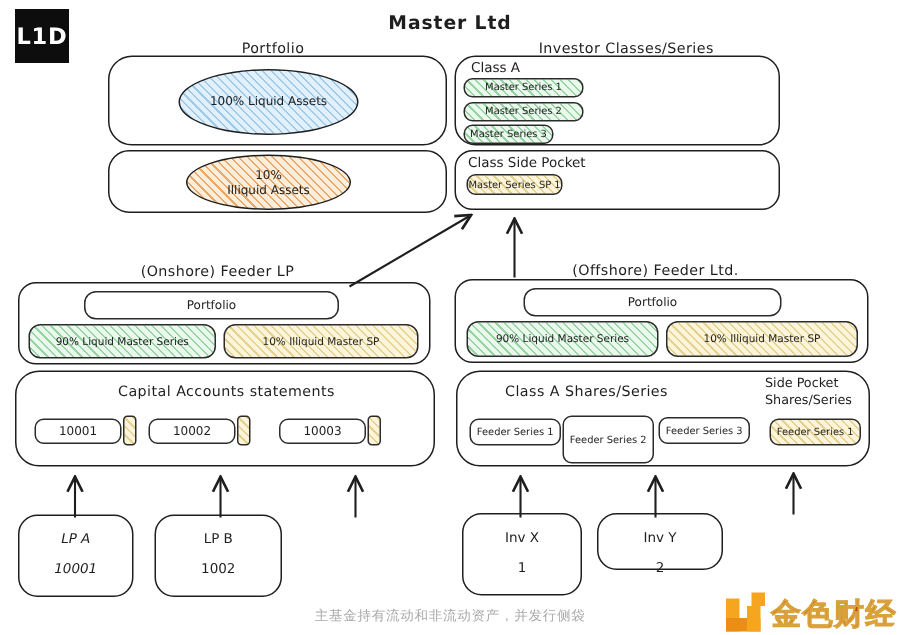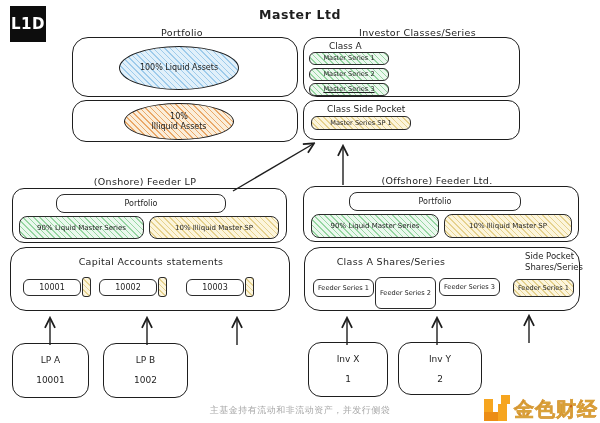--- a/index.html
+++ b/index.html
@@ -1,20 +1,20 @@
 <!DOCTYPE html>
 <html><head>
 <meta charset="utf-8">
 <style>
   html,body{margin:0;padding:0;background:#fff;}
   #stage{
     position:relative;width:600px;height:423px;background:#fff;overflow:hidden;
     font-family:"DejaVu Sans",sans-serif;color:#1e1e1e;border-radius:18px;
   }
-  .abs{position:absolute;margin-left:15px;}
+  .abs{position:absolute;}
   .box{
     position:absolute;border:1.6px solid #1e1e1e;border-radius:14px;background:#fff;
     box-sizing:border-box;
   }
   .minibox{
     position:absolute;border:1.2px solid #2b2b2b;border-radius:6px;background:#fff;
     box-sizing:border-box;display:flex;align-items:center;justify-content:center;
     text-align:center;
   }
   .lbl{position:absolute;text-align:center;letter-spacing:.3px;}
@@ -85,35 +85,35 @@
   </div>
 
   <div class="box" style="left:303px;top:37px;width:217px;height:60px;">
     <div class="abs" style="left:10px;top:3px;font-size:9px;">Class A</div>
     <div class="minibox hatch-green tiny" style="left:5px;top:14px;width:80px;height:13px;">
       <span>Master Series 1</span>
     </div>
     <div class="minibox hatch-green tiny" style="left:5px;top:30px;width:80px;height:13px;">
       <span>Master Series 2</span>
     </div>
-    <div class="minibox hatch-green tiny" style="left:5px;top:45px;width:80px;height:13px;text-decoration:underline;">
+    <div class="minibox hatch-green tiny" style="left:5px;top:45px;width:60px;height:13px;">
       <span>Master Series 3</span>
     </div>
   </div>
 
   <div class="box" style="left:72px;top:100px;width:226px;height:42px;border-radius:14px;">
     <div class="ellipse hatch-orange small" style="left:51px;top:2px;width:110px;height:37px;flex-direction:column;">
       <span>10%</span>
       <span>Illiquid Assets</span>
     </div>
   </div>
 
   <div class="box" style="left:303px;top:100px;width:217px;height:40px;border-radius:12px;padding-left:28px;">
     <div class="abs" style="left:8px;top:3px;font-size:9px;">Class Side Pocket</div>
-    <div class="minibox hatch-yellow tiny" style="left:7px;top:15px;width:100px;height:14px;">
+    <div class="minibox hatch-yellow tiny" style="left:7px;top:15px;width:64px;height:14px;">
       <span>Master Series SP 1</span>
     </div>
   </div>
 
   <div class="lbl seclbl" style="left:60px;top:176px;width:170px;">(Onshore) Feeder LP</div>
   <div class="box" style="left:12px;top:188px;width:275px;height:55px;border-radius:12px;">
     <div class="minibox small" style="left:43px;top:5px;width:170px;height:19px;border-radius:8px;">
       <span>Portfolio</span>
     </div>
     <div class="minibox hatch-green" style="left:6px;top:27px;width:125px;height:23px;border-radius:8px;font-size:7px;">
@@ -166,33 +166,33 @@
       <span>Feeder Series 2</span>
     </div>
     <div class="minibox tiny" style="left:134px;top:30px;width:61px;height:18px;">
       <span>Feeder Series 3</span>
     </div>
     <div class="minibox hatch-yellow tiny" style="left:208px;top:31px;width:61px;height:18px;">
       <span>Feeder Series 1</span>
     </div>
   </div>
 
-  <div class="invbox" style="left:12px;top:343px;width:77px;height:55px;">
+  <div class="invbox" style="left:12px;top:343px;width:77px;height:55px;font-style:italic;">
     <div class="nm">LP A</div>
     <div class="num">10001</div>
   </div>
   <div class="invbox" style="left:103px;top:343px;width:85px;height:55px;">
     <div class="nm">LP B</div>
     <div class="num">1002</div>
   </div>
   <div class="invbox" style="left:308px;top:342px;width:80px;height:55px;">
     <div class="nm">Inv X</div>
     <div class="num">1</div>
   </div>
-  <div class="invbox" style="left:398px;top:342px;width:84px;height:53px;">
+  <div class="invbox" style="left:398px;top:342px;width:84px;height:38px;">
     <div class="nm">Inv Y</div>
     <div class="num">2</div>
   </div>
 
   <svg class="arrows" width="600" height="423" viewBox="0 0 600 423">
     <defs>
       <marker id="arw" viewBox="0 0 10 10" refX="8" refY="5" markerWidth="9" markerHeight="9" orient="auto-start-reverse">
         <path d="M1,1 L9,5 L1,9" fill="none" stroke="#1e1e1e" stroke-width="1.4"></path>
       </marker>
     </defs>

